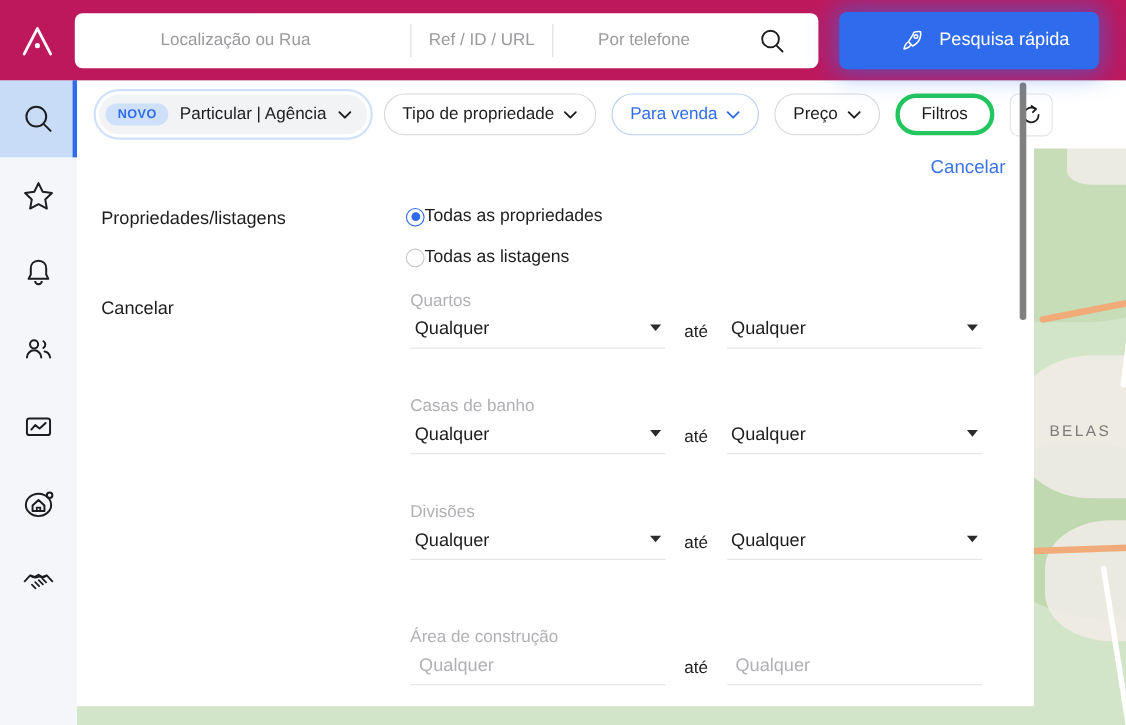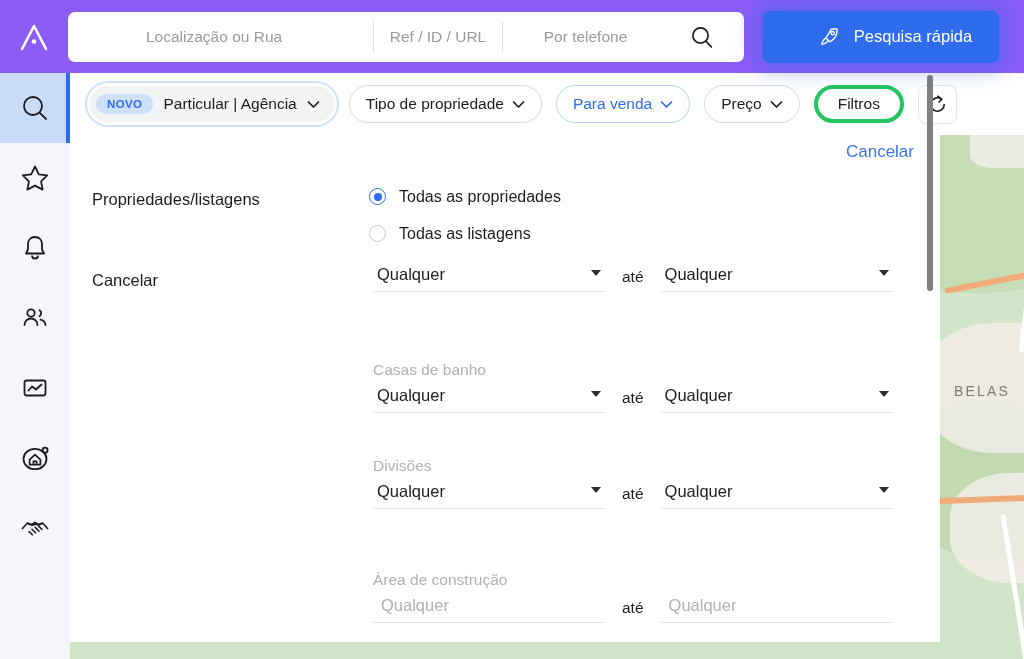--- a/index.html
+++ b/index.html
@@ -7,21 +7,21 @@
     width:1024px; height:659px;
     font-family:"Liberation Sans", sans-serif;
     background:#ffffff;
     overflow:hidden;
   }
   .app { position:relative; width:1024px; height:659px; }
 
   
   .topbar {
     position:absolute; left:0; top:0; width:1024px; height:73px;
-    background:#8b5cf6;
+    background:#be185d;
     display:flex; align-items:center;
     z-index:30;
   }
   .logo-box {
     width:68px; height:73px;
     display:flex; align-items:center; justify-content:center;
     flex:0 0 68px;
   }
   .logo-box svg { display:block; }
 
@@ -138,21 +138,21 @@
   .cancel-link {
     position:absolute; right:26px; top:24px;
     color:#3a73e8; font-size:17px; cursor:pointer;
   }
 
   .section-label {
     position:absolute; left:22px;
     font-size:16.5px; color:#1d1d1f;
   }
 
-  .radio-row { position:absolute; display:flex; gap:13px; }
+  .radio-row { position:absolute; display:flex; align-items:center; }
   .radio {
     width:17px; height:17px; border-radius:50%;
     border:1.6px solid #c7c7cc; background:#fff;
     display:flex; align-items:center; justify-content:center;
     flex:0 0 17px;
   }
   .radio.checked { border-color:#2f6ced; }
   .radio.checked:after {
     content:""; width:8px; height:8px; border-radius:50%; background:#2f6ced;
   }
@@ -354,20 +354,21 @@
       </div>
 
       <div class="radio-row" style="left:299px; top:107px;">
         <span class="radio"></span>
         <span class="radio-label">Todas as listagens</span>
       </div>
 
       <div class="section-label" style="top:153px;">Cancelar</div>
 
       <div class="field-group" style="top:147px;">
+        <div class="field-title">Quartos</div>
         <div class="field-row">
           <div class="sel">
             <span class="val">Qualquer</span>
             <span class="sel-arrow"></span>
           </div>
           <div class="ate">até</div>
           <div class="sel">
             <span class="val">Qualquer</span>
             <span class="sel-arrow"></span>
           </div>

